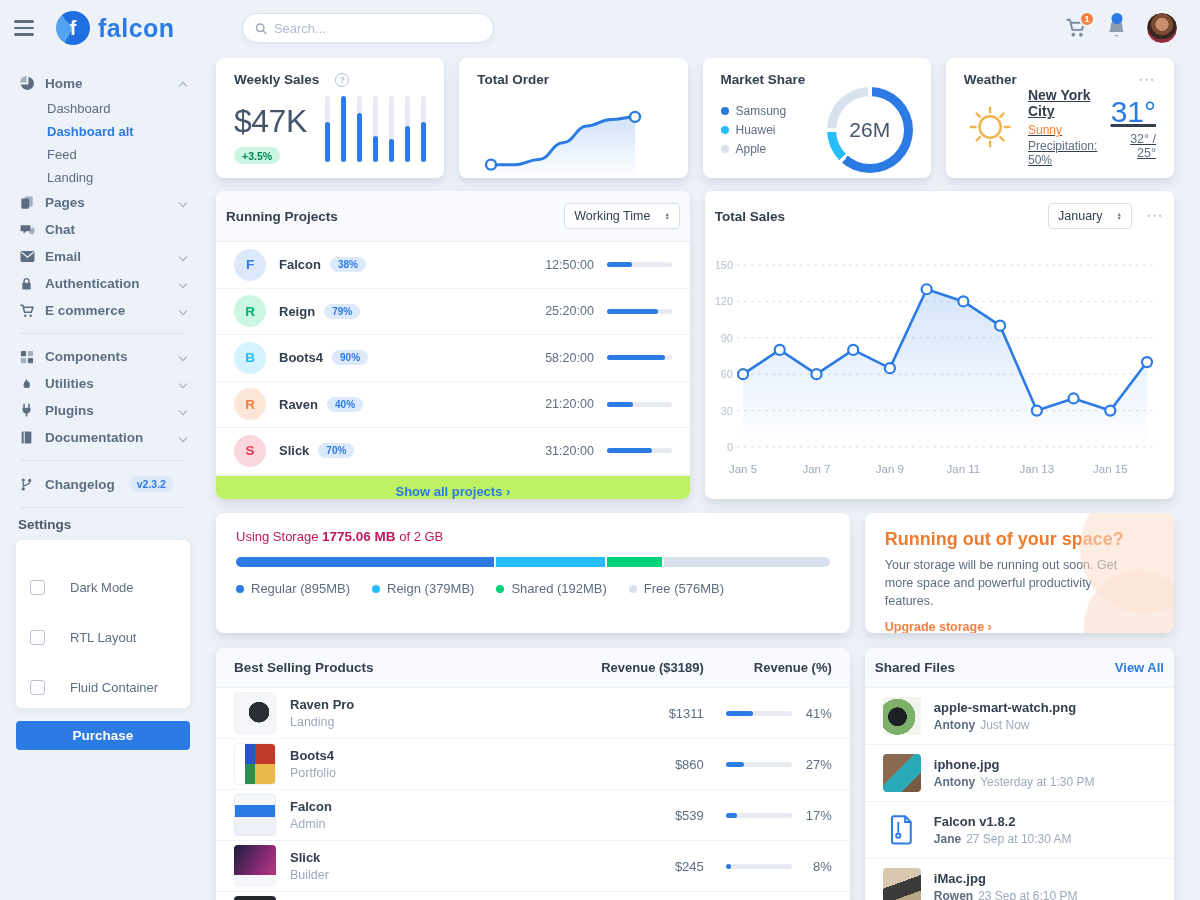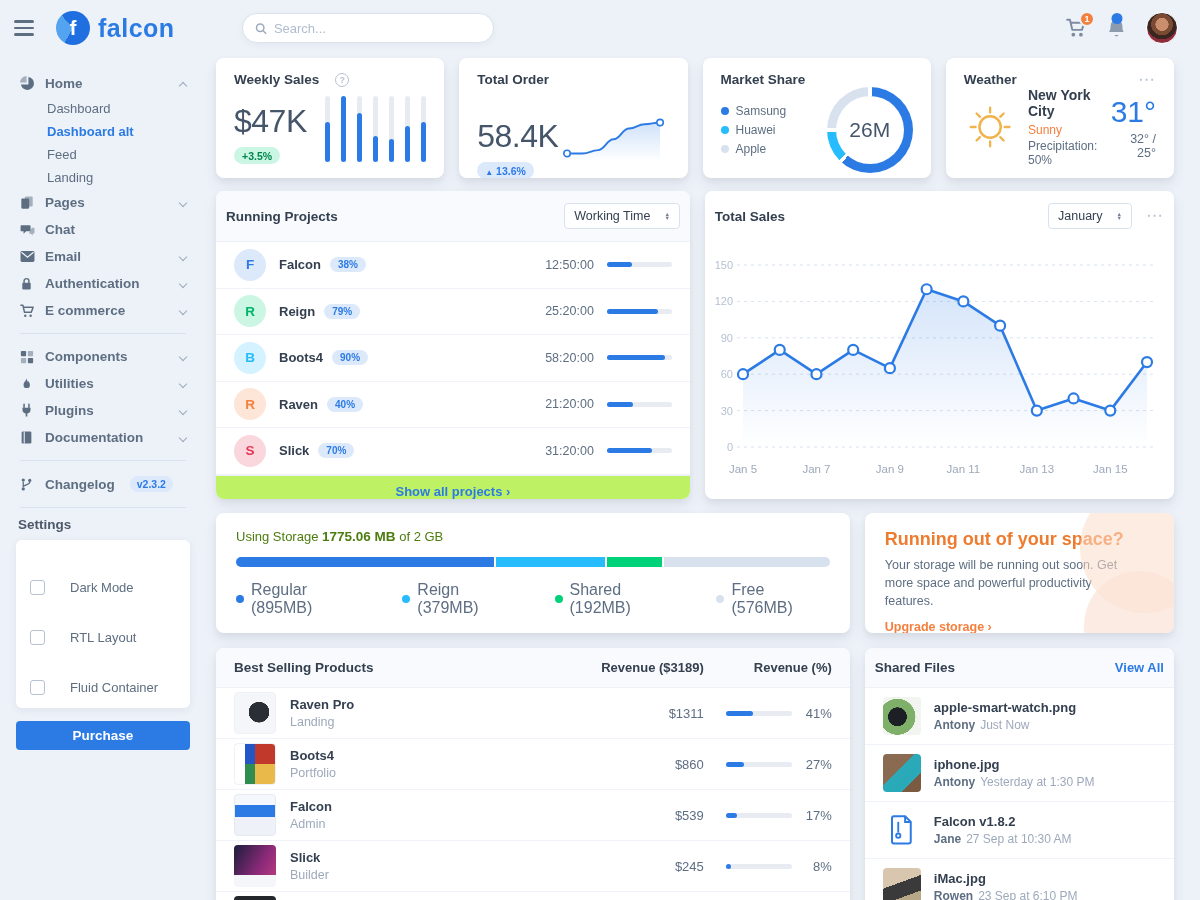--- a/index.html
+++ b/index.html
@@ -64,21 +64,21 @@
   .ws-fill { position:absolute; bottom:0; left:0; width:100%; background:#2c7be5; border-radius:3px; }
 
   .ms-body { display:flex; align-items:center; flex:1; }
   .ms-legend { display:flex; flex-direction:column; gap:5px; font-size:12px; color:#5e6e82; }
   .legend-dot { display:inline-block; width:8px; height:8px; border-radius:50%; margin-right:7px; }
   .donut-wrap { margin-left:auto; position:relative; width:86px; height:86px; }
   .donut { width:86px; height:86px; border-radius:50%; }
   .donut::after { content:""; position:absolute; inset:9px; background:#fff; border-radius:50%; }
   .donut-center { position:absolute; inset:0; display:flex; align-items:center; justify-content:center; font-size:21px; color:#45556a; font-weight:500; z-index:2; }
 
-  .weather-body { display:flex; align-items:center; gap:12px; flex:1; }
+  .weather-body { display:flex; align-items:center; gap:12px; flex:1;text-decoration:underline; }
   .w-info { flex:1; }
   .w-city { font-weight:bold; font-size:14px; color:#344050; }
   .w-cond { color:#f5803e; font-size:12px; margin-top:4px; }
   .w-precip { color:#5e6e82; font-size:12px; margin-top:2px; }
   .w-temps { text-align:right; }
   .w-temp { color:#2c7be5; font-size:30px; font-weight:500; }
   .w-range { color:#5e6e82; font-size:12.5px; margin-top:3px; }
 
   .card-header { background:#f9fafd; border-bottom:1px solid #edf2f9; padding:12px 10px; display:flex; align-items:center; }
   .card-title { font-weight:bold; font-size:13.5px; color:#344050; }
@@ -95,27 +95,27 @@
   .proj-badge { background:#dce9fb; color:#2c7be5; font-size:10px; font-weight:bold; border-radius:9px; padding:2px 8px; margin-left:9px; }
   .proj-time { margin-left:auto; color:#5e6e82; font-size:12.5px; }
   .proj-track { width:65px; height:5px; border-radius:3px; background:#e8ebf2; margin-left:13px; }
   .proj-fill { height:5px; border-radius:3px; background:#2c7be5; }
   .card-footer { background:#bef264; border-top:1px solid #edf2f9; text-align:center; padding:8px 0; }
   .footer-link { color:#2c7be5; font-size:13px; font-weight:bold; text-decoration:none; cursor:pointer; }
 
   .sales-chart-wrap { padding:6px 8px 0 2px; }
 
   .storage-card { padding:16px 20px; }
-  .storage-title { font-size:13px; color:#4d7c0f; }
+  .storage-title { font-size:13px; color:#be185d; }
   .storage-title b { font-size:13.5px; }
   .storage-bar { display:flex; gap:2px; height:10px; margin:13px 0 14px; }
   .storage-seg { height:10px; }
   .storage-seg:first-child { border-radius:5px 0 0 5px; }
   .storage-seg:last-child { border-radius:0 5px 5px 0; }
-  .storage-legend { display:flex; gap:30px; font-size:16px; color:#5e6e82; }
+  .storage-legend { display:flex; gap:22px; font-size:13px; color:#5e6e82; }
   .storage-legend span.item { display:flex; align-items:center; }
 
   .space-card { padding:16px 20px; position:relative; }
   .space-card::before { content:""; position:absolute; right:-36px; top:-30px; width:130px; height:130px; border-radius:50%; background:#fcdccb; opacity:.55; }
   .space-card::after { content:""; position:absolute; right:-20px; bottom:-48px; width:110px; height:110px; border-radius:50%; background:#fbe3d6; opacity:.7; }
   .space-title { color:#ed7c2f; font-size:18px; font-weight:bold; }
   .space-body { color:#5e6e82; font-size:12.5px; line-height:1.45; margin-top:6px; width:88%; }
   .space-link { display:inline-block; color:#f5803e; font-size:12.5px; font-weight:bold; margin-top:10px; text-decoration:none; cursor:pointer; position:relative; z-index:2; }
 
   .bs-header { display:flex; align-items:center; background:#f9fafd; border-bottom:1px solid #edf2f9; padding:12px 18px; }
@@ -345,24 +345,20 @@
               </div>
             </div>
         </div>
       </div>
 
       <div class="card kpi">
         <div class="kpi-head">
             <span>Total Order</span>
           </div>
         <div class="kpi-body">
-          <div>
-            <div class="kpi-value">58.4K</div>
-            <span class="badge blue"><span style="font-size:8px">▲</span> <span>13.6%</span></span>
-          </div>
           <svg id="order-spark" width="172" height="92" viewBox="0 0 172 92">
               <defs>
                 <linearGradient id="og" x1="0" y1="0" x2="0" y2="1">
       <stop offset="0" stop-color="#2c7be5" stop-opacity=".22"></stop>
                   <stop offset="1" stop-color="#2c7be5" stop-opacity="0"></stop>
                 </linearGradient>
               </defs>
     <path d="M14,77.66666666666667 C24.8,77.66666666666667 27.2,77.66666666666667 38,77.66666666666667 C48.8,77.66666666666667 51.2,72.5 62,72.5 C72.8,72.5 75.2,55.70833333333333 86,55.70833333333333 C96.8,55.70833333333333 99.2,38.916666666666664 110,38.916666666666664 C120.8,38.916666666666664 123.2,32.45833333333333 134,32.45833333333333 C144.8,32.45833333333333 147.2,29.875 158,29.875 L158,90 L14,90 Z" fill="url(#og)"></path>
     <path d="M14,77.66666666666667 C24.8,77.66666666666667 27.2,77.66666666666667 38,77.66666666666667 C48.8,77.66666666666667 51.2,72.5 62,72.5 C72.8,72.5 75.2,55.70833333333333 86,55.70833333333333 C96.8,55.70833333333333 99.2,38.916666666666664 110,38.916666666666664 C120.8,38.916666666666664 123.2,32.45833333333333 134,32.45833333333333 C144.8,32.45833333333333 147.2,29.875 158,29.875" fill="none" stroke="#2c7be5" stroke-width="3" stroke-linecap="round"></path>
     <circle cx="14" cy="77.66666666666667" r="5" fill="#fff" stroke="#2c7be5" stroke-width="2.4"></circle>

